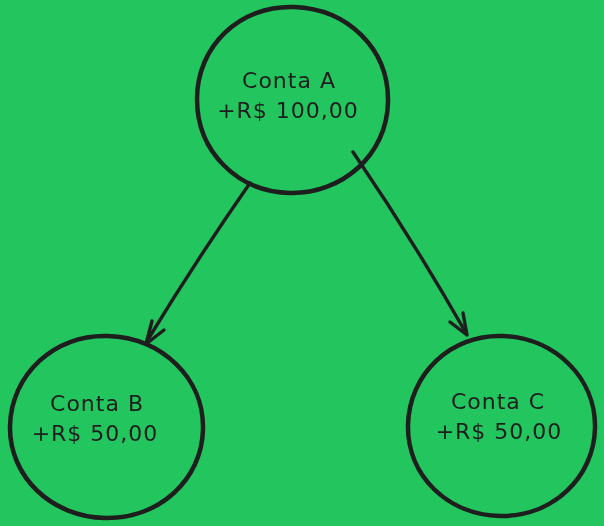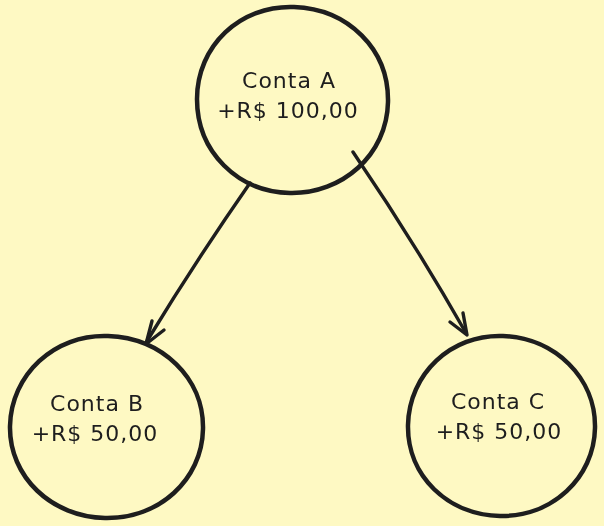--- a/index.html
+++ b/index.html
@@ -4,21 +4,21 @@
 <style>
   html, body {
     margin: 0;
     padding: 0;
     background: #ffffff;
   }
   .canvas-wrap {
     position: relative;
     width: 604px;
     height: 526px;
-    background: #fef9c3;
+    background: #22c55e;
     overflow: hidden;
   }
   svg.diagram {
     position: absolute;
     left: 0;
     top: 0;
     width: 604px;
     height: 526px;
     display: block;
   }

